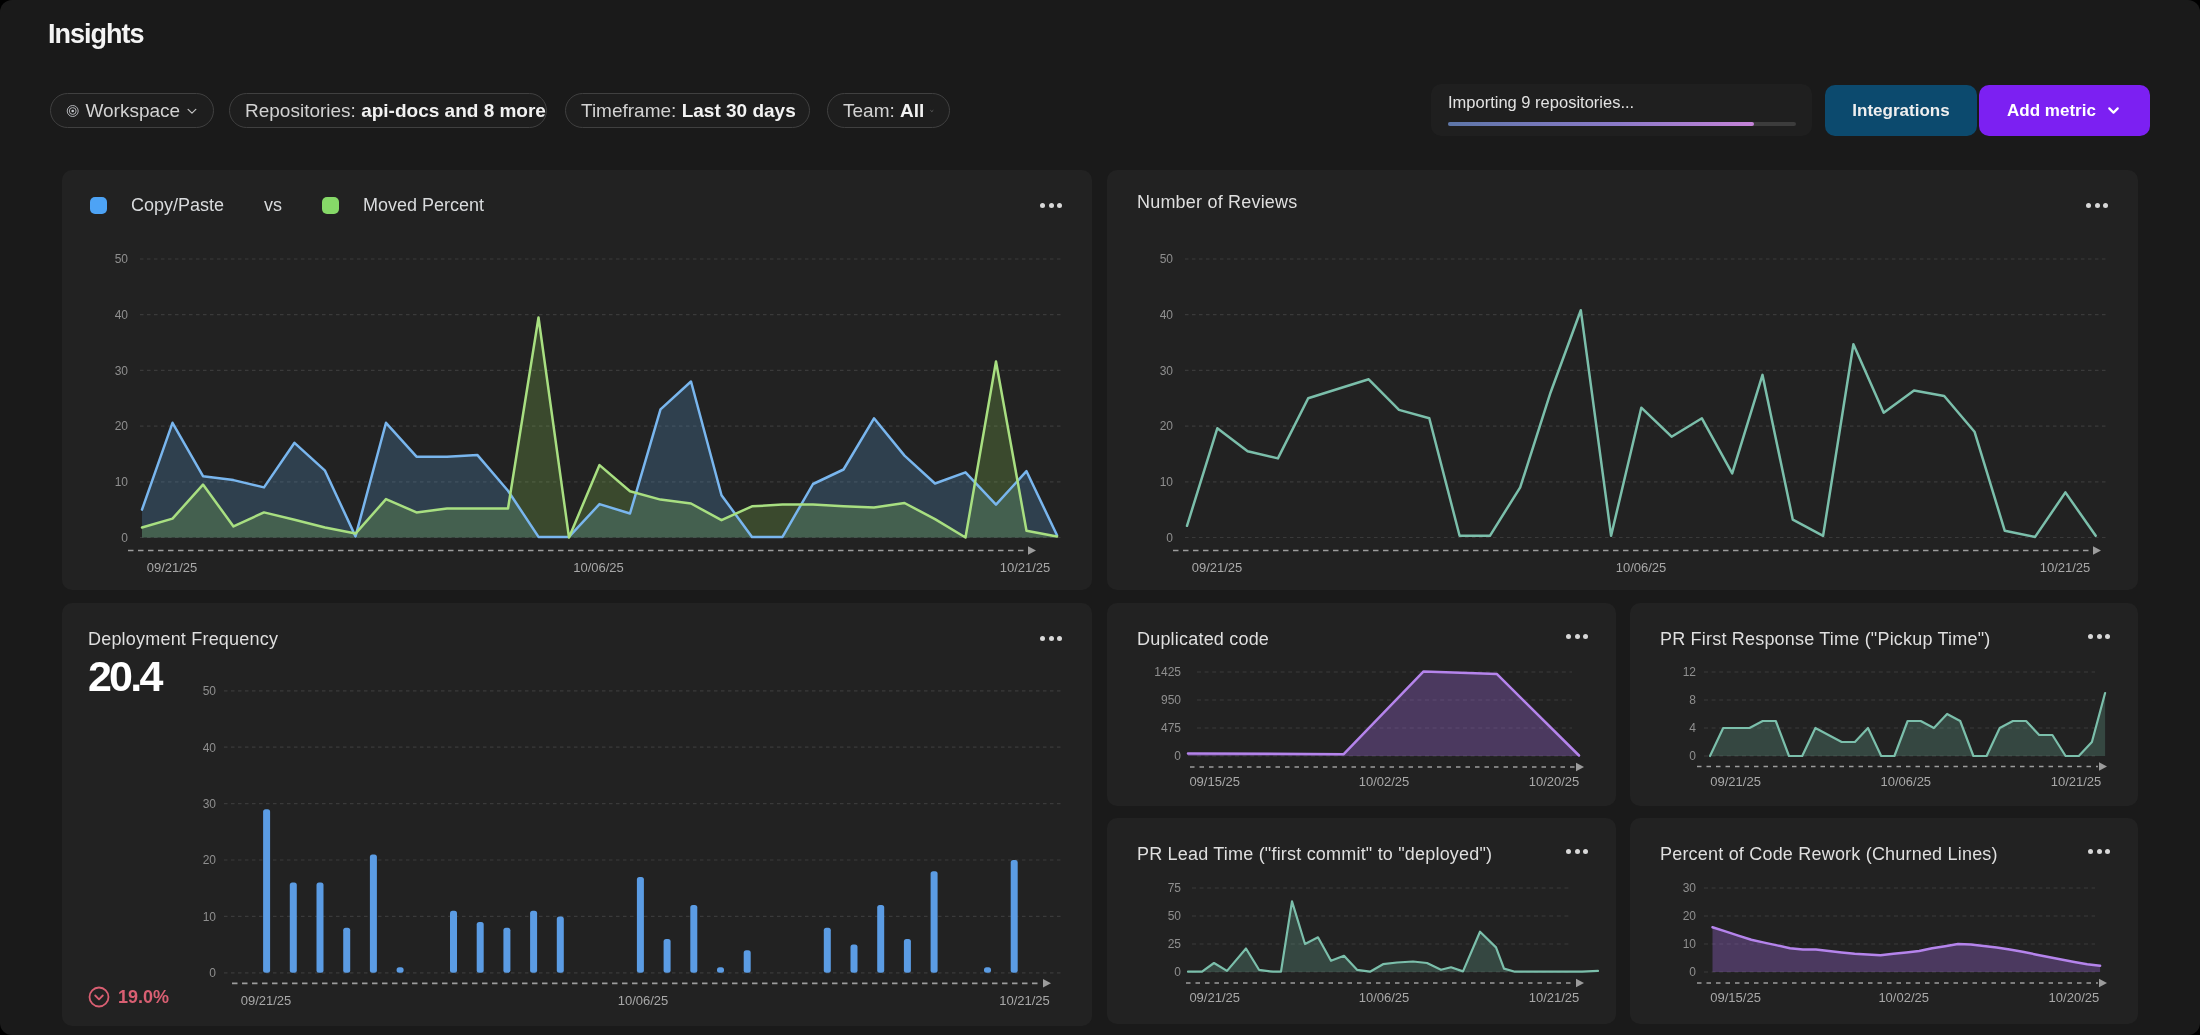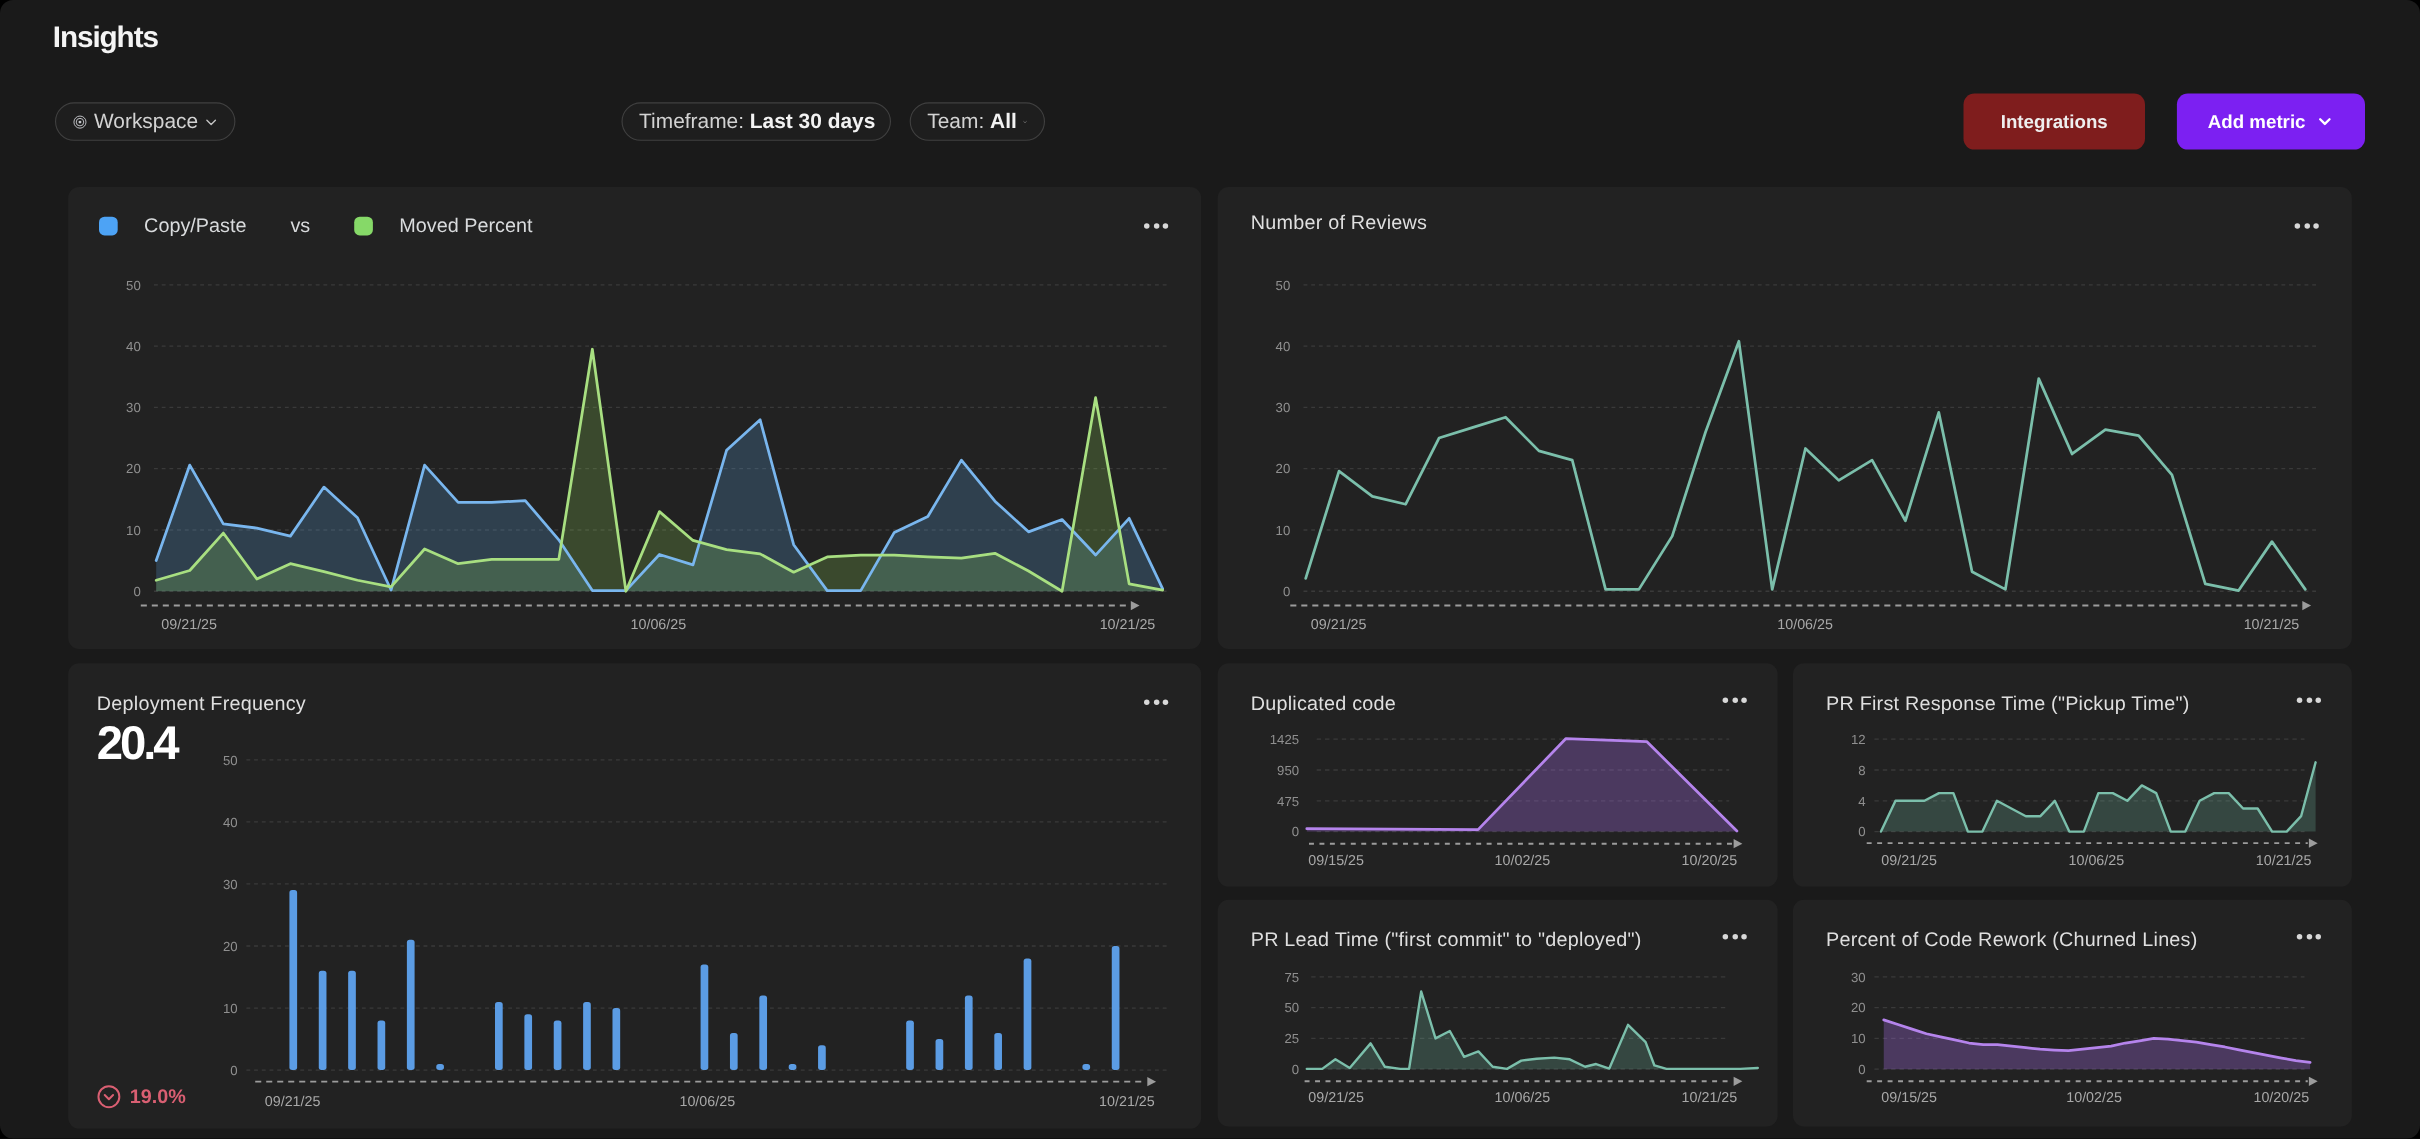--- a/index.html
+++ b/index.html
@@ -7,21 +7,21 @@
 .pill { position:absolute; top:93px; height:35px; border:1px solid #404040; border-radius:18px; background:#1e1e1e;
   display:flex; align-items:center; gap:6px; padding:16px 15px; color:#d2d2d2; font-size:19px; white-space:nowrap; }
 .pill b { color:#f2f2f2; font-weight:bold; }
 .impbox { position:absolute; left:1431px; top:84px; width:381px; height:52px; background:#1f1f1f; border-radius:10px; }
 .impbox .t { position:absolute; left:17px; top:9px; font-size:16.5px; color:#e2e2e2; }
 .track { position:absolute; left:17px; top:38px; width:348px; height:3.5px; border-radius:2px; background:#3c3c3c; }
 .fillbar { position:absolute; left:0; top:0; height:3.5px; width:306px; border-radius:2px;
   background:linear-gradient(90deg,#5d76a8 0%,#8b7ac8 55%,#c583d8 100%); }
 .btn { position:absolute; top:85px; height:51px; border-radius:10px; display:flex; align-items:center; justify-content:center;
   font-size:17px; font-weight:bold; gap:9px; }
-.integrations { left:1785px; width:165px; background:#7f1d1d; color:#efefef; }
+.integrations { left:1825px; width:152px; background:#0c4a6e; color:#efefef; }
 .addmetric { left:1979px; width:171px; background:#7c20f2; color:#fff; }
 .card { position:absolute; background:#222222; border-radius:10px; }
 .card > svg { position:absolute; left:0; top:0; }
 .ctitle { position:absolute; left:30px; top:26px; font-size:18px; color:#dfdfdf; letter-spacing:0.2px; }
 .dots { position:absolute; display:flex; gap:3.5px; }
 .dots i { width:5px; height:5px; border-radius:50%; background:#d8d8d8; }
 .legend { position:absolute; left:28px; top:25px; display:flex; align-items:center; gap:24px; font-size:18px; color:#d9dbdd; }
 .sw { width:17px; height:17px; border-radius:5px; display:inline-block; }
 .bignum { position:absolute; left:26px; top:49px; font-size:43px; font-weight:bold; color:#fff; letter-spacing:-2.8px; }
 .badge { position:absolute; left:26px; top:383px; display:flex; align-items:center; gap:8px;
@@ -34,31 +34,43 @@
       <svg width="18" height="18" viewBox="0 0 20 20" fill="none">
         <circle cx="10" cy="10" r="8.2" stroke="#c4c6ca" stroke-width="1.3"></circle>
         <circle cx="10" cy="10" r="5.1" stroke="#c4c6ca" stroke-width="1.3"></circle>
         <circle cx="10" cy="10" r="2" fill="#c4c6ca"></circle>
       </svg>
       <span>Workspace</span>
       <svg width="16" height="16" viewBox="0 0 16 16" fill="none">
         <path d="M2.8 5.8l5.2 5 5.2-5" stroke="#c3c3c3" stroke-width="1.7" stroke-linecap="round" stroke-linejoin="round"></path>
       </svg>
     </div>
+  <div class="pill" style="left:229px; width:318px;">
+      <span>Repositories: <b>api-docs and 8 more</b></span>
+      <svg width="16" height="16" viewBox="0 0 16 16" fill="none">
+        <path d="M2.8 5.8l5.2 5 5.2-5" stroke="#c3c3c3" stroke-width="1.7" stroke-linecap="round" stroke-linejoin="round"></path>
+      </svg>
+    </div>
   <div class="pill" style="left:565px; width:245px;">
       <span>Timeframe: <b>Last 30 days</b></span>
       <svg width="16" height="16" viewBox="0 0 16 16" fill="none">
         <path d="M2.8 5.8l5.2 5 5.2-5" stroke="#c3c3c3" stroke-width="1.7" stroke-linecap="round" stroke-linejoin="round"></path>
       </svg>
     </div>
   <div class="pill" style="left:827px; width:123px;">
       <span>Team: <b>All</b></span>
       <svg width="16" height="16" viewBox="0 0 16 16" fill="none">
         <path d="M2.8 5.8l5.2 5 5.2-5" stroke="#c3c3c3" stroke-width="1.7" stroke-linecap="round" stroke-linejoin="round"></path>
       </svg>
+    </div>
+  <div class="impbox">
+      <div class="t">Importing 9 repositories...</div>
+      <div class="track">
+        <div class="fillbar"></div>
+      </div>
     </div>
   <div class="btn integrations">Integrations</div>
   <div class="btn addmetric">
       <span>Add metric</span>
       <svg width="17" height="17" viewBox="0 0 16 16" fill="none">
         <path d="M4 6l4 4 4-4" stroke="#fff" stroke-width="2" stroke-linecap="round" stroke-linejoin="round"></path>
       </svg>
     </div>
 
   <div class="card" style="left:62px; top:170px; width:1030px; height:420px;">

